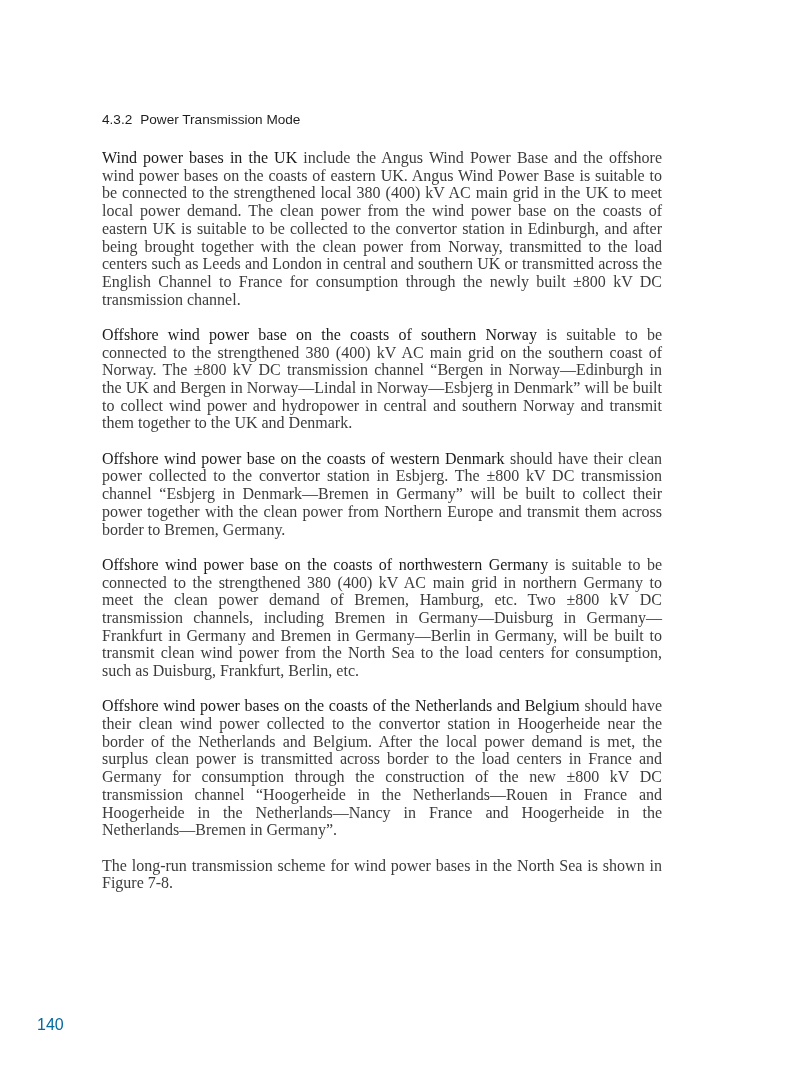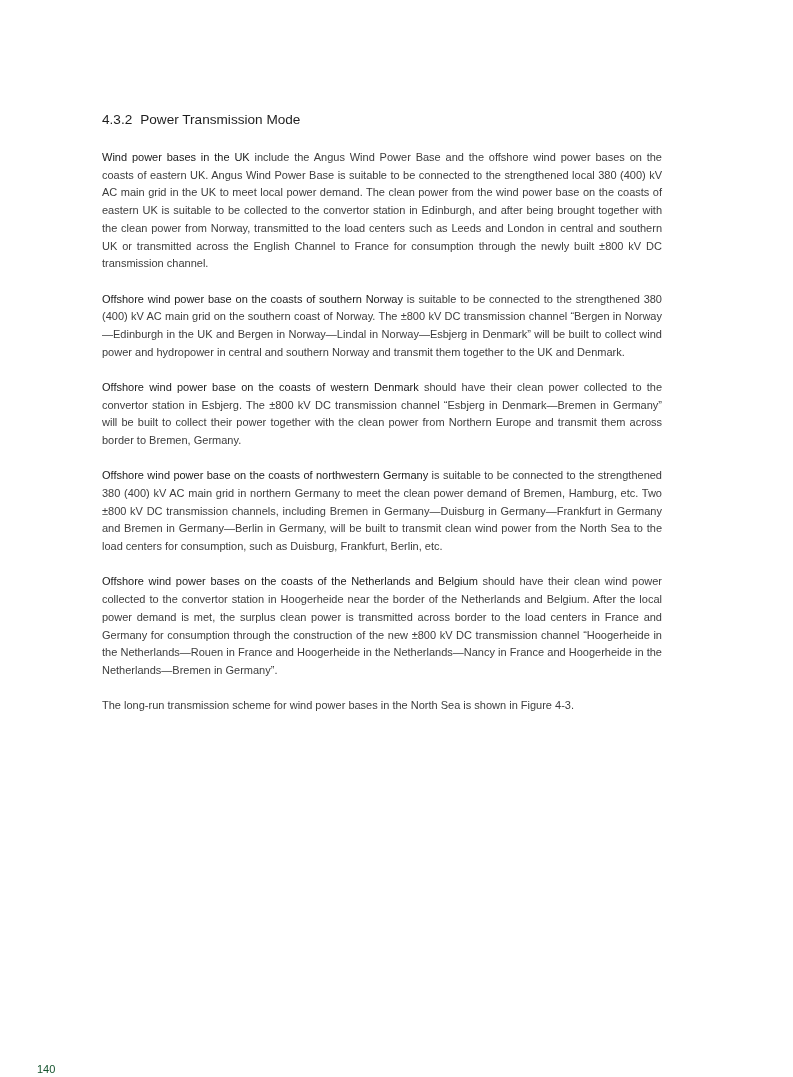--- a/index.html
+++ b/index.html
@@ -26,51 +26,52 @@
       font-size: 13.6px;
       color: #1e1e1e;
       margin: 0 0 20px 0;
       line-height: 18px;
     }
     .heading .num {
       display: inline-block;
       margin-right: 8px;
     }
     .para {
-      font-size: 11px;
+      font-size: 16px;
       line-height: 17.7px;
       text-align: justify;
       margin: 0 0 17.6px 0;
       color: #3c3c3c;
+      font-family: Liberation Serif, serif;
     }
     .para .lead {
       color: #1a1a1a;
     }
     .page-number {
       position: absolute;
       left: 37px;
-      top: 1063px;
-      font-size: 11px;
-      color: #14532d;
+      top: 1016px;
+      font-size: 16px;
+      color: #0369a1;
     }
   </style>
 </head>
 <body>
 
 <div class="content">
   <h3 class="heading">
     <span class="num">4.3.2</span><span>Power Transmission Mode</span>
   </h3>
 
   <p class="para"><span class="lead">Wind power bases in the UK</span><span> include the Angus Wind Power Base and the offshore wind power bases on the coasts of eastern UK. Angus Wind Power Base is suitable to be connected to the strengthened local 380 (400) kV AC main grid in the UK to meet local power demand. The clean power from the wind power base on the coasts of eastern UK is suitable to be collected to the convertor station in Edinburgh, and after being brought together with the clean power from Norway, transmitted to the load centers such as Leeds and London in central and southern UK or transmitted across the English Channel to France for consumption through the newly built ±800 kV DC transmission channel.</span></p>
 
   <p class="para"><span class="lead">Offshore wind power base on the coasts of southern Norway</span><span> is suitable to be connected to the strengthened 380 (400) kV AC main grid on the southern coast of Norway. The ±800 kV DC transmission channel “Bergen in Norway—Edinburgh in the UK and Bergen in Norway—Lindal in Norway—Esbjerg in Denmark” will be built to collect wind power and hydropower in central and southern Norway and transmit them together to the UK and Denmark.</span></p>
 
   <p class="para"><span class="lead">Offshore wind power base on the coasts of western Denmark</span><span> should have their clean power collected to the convertor station in Esbjerg. The ±800 kV DC transmission channel “Esbjerg in Denmark—Bremen in Germany” will be built to collect their power together with the clean power from Northern Europe and transmit them across border to Bremen, Germany.</span></p>
 
   <p class="para"><span class="lead">Offshore wind power base on the coasts of northwestern Germany</span><span> is suitable to be connected to the strengthened 380 (400) kV AC main grid in northern Germany to meet the clean power demand of Bremen, Hamburg, etc. Two ±800 kV DC transmission channels, including Bremen in Germany—Duisburg in Germany—Frankfurt in Germany and Bremen in Germany—Berlin in Germany, will be built to transmit clean wind power from the North Sea to the load centers for consumption, such as Duisburg, Frankfurt, Berlin, etc.</span></p>
 
   <p class="para"><span class="lead">Offshore wind power bases on the coasts of the Netherlands and Belgium</span><span> should have their clean wind power collected to the convertor station in Hoogerheide near the border of the Netherlands and Belgium. After the local power demand is met, the surplus clean power is transmitted across border to the load centers in France and Germany for consumption through the construction of the new ±800 kV DC transmission channel “Hoogerheide in the Netherlands—Rouen in France and Hoogerheide in the Netherlands—Nancy in France and Hoogerheide in the Netherlands—Bremen in Germany”.</span></p>
 
-  <p class="para"><span class="lead"></span><span>The long-run transmission scheme for wind power bases in the North Sea is shown in Figure 4-3.</span></p>
+  <p class="para"><span class="lead"></span><span>The long-run transmission scheme for wind power bases in the North Sea is shown in Figure 7-8.</span></p>
 </div>
 
 <div class="page-number">140</div>
 
 </body></html>

